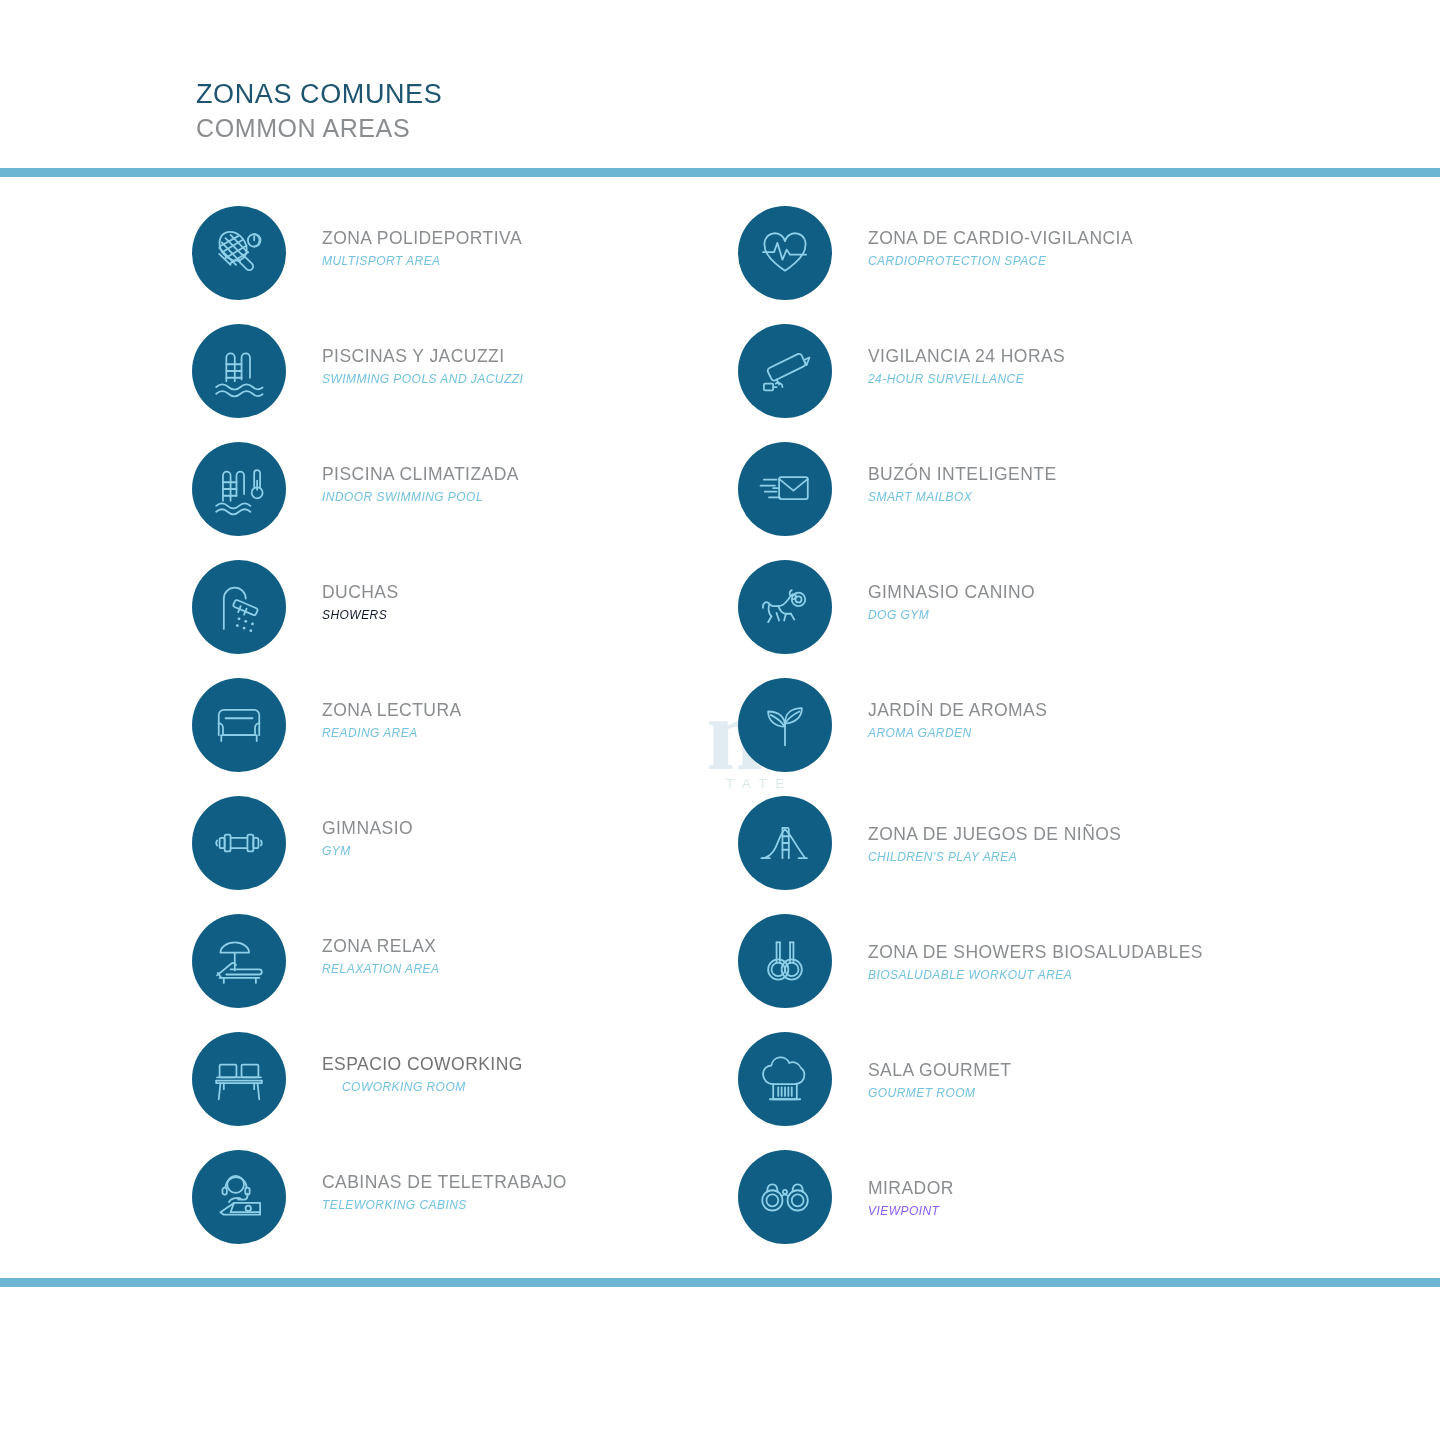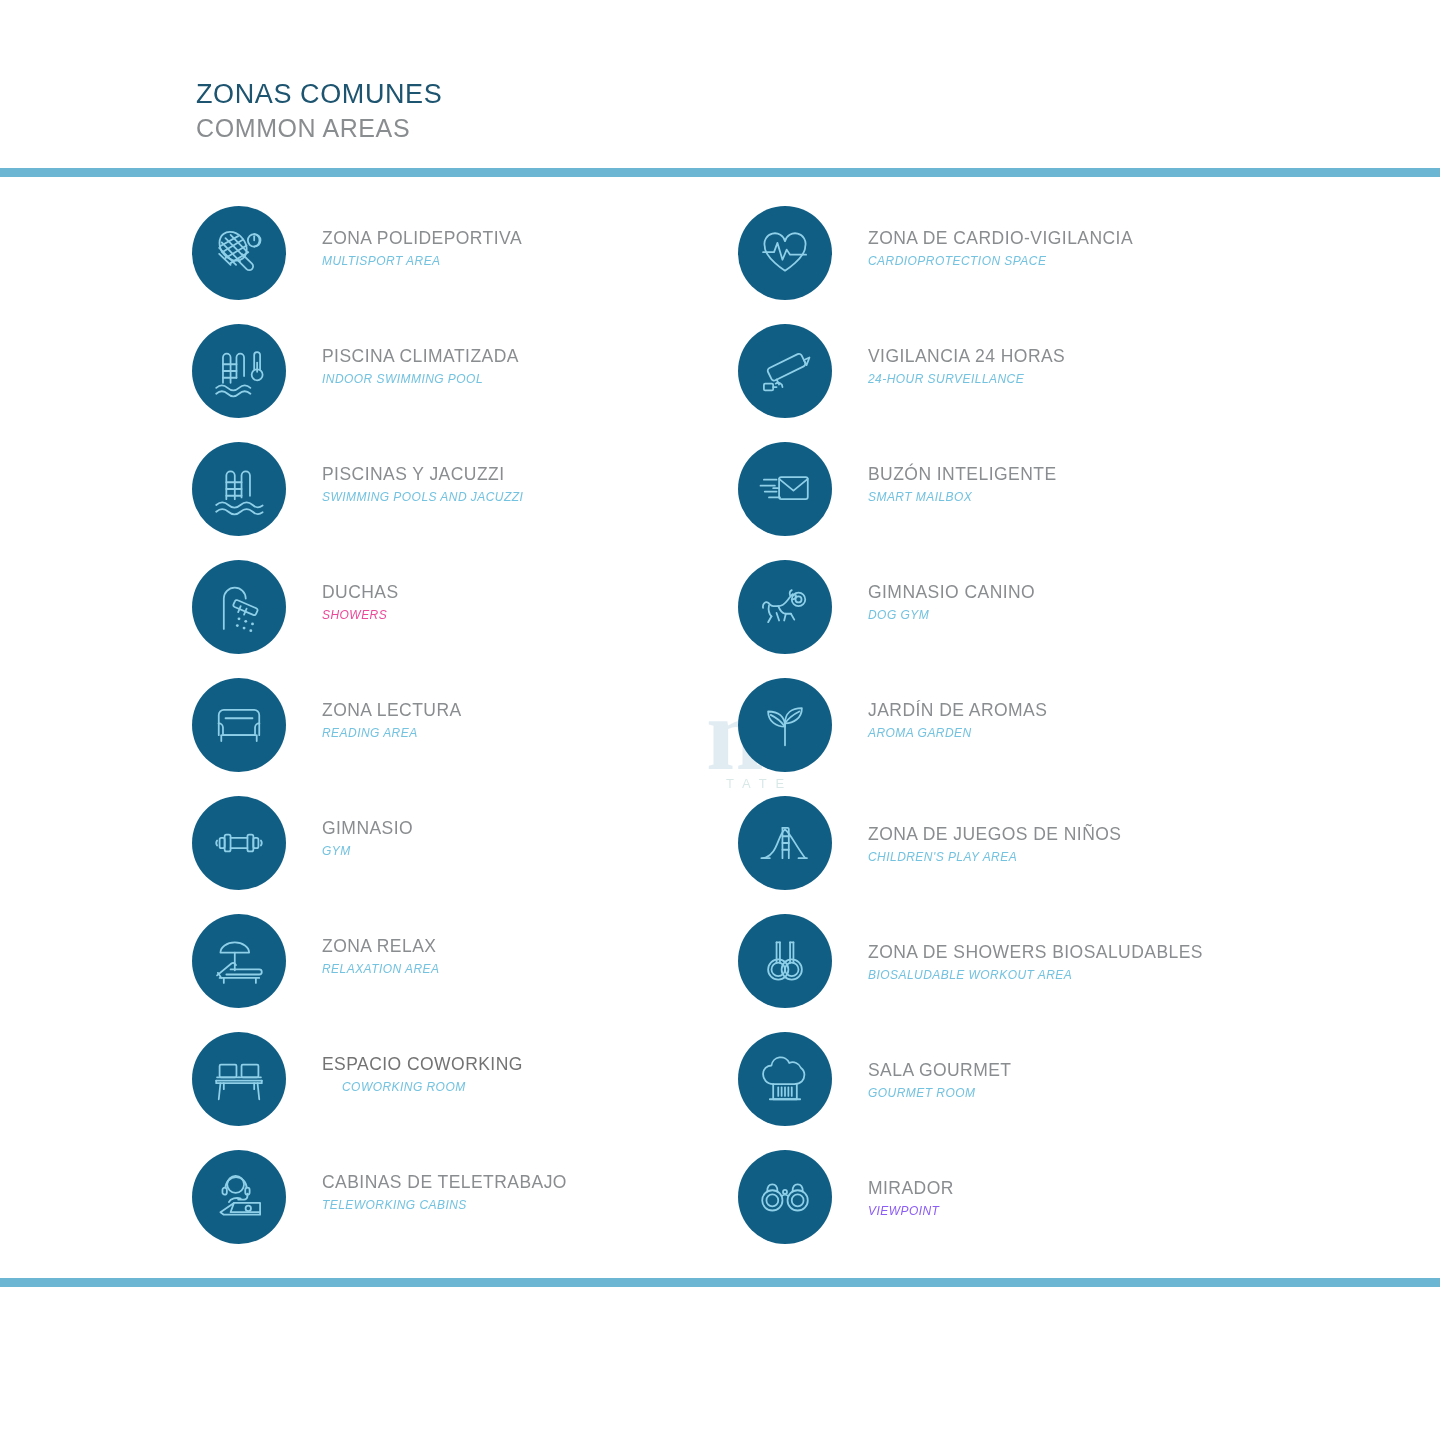--- a/index.html
+++ b/index.html
@@ -203,20 +203,41 @@
           <div class="labels">
             <div class="label-es" style="color: rgb(138, 141, 143);">ZONA POLIDEPORTIVA</div>
             <div class="label-en" style="color: rgb(114, 194, 224);">MULTISPORT AREA</div>
           </div>
         </div>
         <div class="item">
           <div class="badge" style="background: rgb(17, 94, 133);">
             <span>
               <svg viewBox="0 0 64 64">
       <g class="st" style="stroke: rgb(143, 208, 232);">
+        <path d="M17 44 V16 a5 5 0 0 1 10 0 V44"></path>
+        <path d="M35 42 V16 a5 5 0 0 1 10 0 V40"></path>
+        <path d="M17 24 H35"></path>
+                  <path d="M17 32 H35"></path>
+                  <path d="M17 40 H35"></path>
+        <path d="M5 51 c4.8-4.2 9.6-4.2 14.4 0 s9.6 4.2 14.4 0 s9.6-4.2 14.4 0 s8 3.2 11.8 0.6"></path>
+        <path d="M5 59 c4.8-4.2 9.6-4.2 14.4 0 s9.6 4.2 14.4 0 s9.6-4.2 14.4 0 s8 3.2 11.8 0.6"></path>
+      </g>
+    </svg>
+            </span>
+          </div>
+          <div class="labels">
+            <div class="label-es" style="color: rgb(138, 141, 143);">PISCINAS Y JACUZZI</div>
+            <div class="label-en" style="color: rgb(114, 194, 224);">SWIMMING POOLS AND JACUZZI</div>
+          </div>
+        </div>
+        <div class="item">
+          <div class="badge" style="background: rgb(17, 94, 133);">
+            <span>
+              <svg viewBox="0 0 64 64">
+      <g class="st" style="stroke: rgb(143, 208, 232);">
         <path d="M13 46 V16 a4.5 4.5 0 0 1 9 0 V46"></path>
         <path d="M29 40 V16 a4.5 4.5 0 0 1 9 0 V38"></path>
         <path d="M13 24 H29"></path>
                   <path d="M13 32 H29"></path>
                   <path d="M13 40 H29"></path>
         <path d="M5 52 c4.5-4 9-4 13.5 0 s9 4 13.5 0 s9-4 13.5 0"></path>
         <path d="M5 59 c4.5-4 9-4 13.5 0 s9 4 13.5 0 s9-4 13.5 0"></path>
         <path d="M50 30 V13 a3.5 3.5 0 0 1 7 0 V30"></path>
         <circle cx="53.5" cy="36.5" r="6.5"></circle>
         <path d="M53.5 22 v11"></path>
@@ -227,60 +248,39 @@
           <div class="labels">
             <div class="label-es" style="color: rgb(138, 141, 143);">PISCINA CLIMATIZADA</div>
             <div class="label-en" style="color: rgb(114, 194, 224);">INDOOR SWIMMING POOL</div>
           </div>
         </div>
         <div class="item">
           <div class="badge" style="background: rgb(17, 94, 133);">
             <span>
               <svg viewBox="0 0 64 64">
       <g class="st" style="stroke: rgb(143, 208, 232);">
-        <path d="M17 44 V16 a5 5 0 0 1 10 0 V44"></path>
-        <path d="M35 42 V16 a5 5 0 0 1 10 0 V40"></path>
-        <path d="M17 24 H35"></path>
-                  <path d="M17 32 H35"></path>
-                  <path d="M17 40 H35"></path>
-        <path d="M5 51 c4.8-4.2 9.6-4.2 14.4 0 s9.6 4.2 14.4 0 s9.6-4.2 14.4 0 s8 3.2 11.8 0.6"></path>
-        <path d="M5 59 c4.8-4.2 9.6-4.2 14.4 0 s9.6 4.2 14.4 0 s9.6-4.2 14.4 0 s8 3.2 11.8 0.6"></path>
-      </g>
-    </svg>
-            </span>
-          </div>
-          <div class="labels">
-            <div class="label-es" style="color: rgb(138, 141, 143);">PISCINAS Y JACUZZI</div>
-            <div class="label-en" style="color: rgb(114, 194, 224);">SWIMMING POOLS AND JACUZZI</div>
-          </div>
-        </div>
-        <div class="item">
-          <div class="badge" style="background: rgb(17, 94, 133);">
-            <span>
-              <svg viewBox="0 0 64 64">
-      <g class="st" style="stroke: rgb(143, 208, 232);">
         <path d="M14 58 V22 a13 13 0 0 1 13-13 a13 13 0 0 1 13 13"></path>
         <path d="M30.5 24 L52.5 33.5 a2.5 2.5 0 0 1 1.2 3.4 l-1.5 3.3 a2.5 2.5 0 0 1-3.3 1.2 L26.8 32 a2.5 2.5 0 0 1-1.2-3.3 l1.5-3.4 a2.5 2.5 0 0 1 3.4-1.3 Z"></path>
         <path d="M34 31 L31 38"></path>
                   <path d="M41 34 L38 41"></path>
       </g>
       <g class="stf" style="fill: rgb(143, 208, 232);">
         <circle cx="32" cy="46" r="1.7"></circle>
                   <circle cx="40" cy="49" r="1.7"></circle>
                   <circle cx="48" cy="52" r="1.7"></circle>
         <circle cx="30" cy="54" r="1.7"></circle>
                   <circle cx="38" cy="57" r="1.7"></circle>
                   <circle cx="46" cy="60" r="1.7"></circle>
       </g>
     </svg>
             </span>
           </div>
           <div class="labels">
             <div class="label-es" style="color: rgb(138, 141, 143);">DUCHAS</div>
-            <div class="label-en" style="color: #ec4899;">SHOWERS</div>
+            <div class="label-en" style="color: #0f172a;">SHOWERS</div>
           </div>
         </div>
         <div class="item">
           <div class="badge" style="background: rgb(17, 94, 133);">
             <span>
               <svg viewBox="0 0 64 64">
       <g class="st" style="stroke: rgb(143, 208, 232);">
         <path d="M8 30 V20 a6 6 0 0 1 6-6 H50 a6 6 0 0 1 6 6 V30"></path>
         <path d="M8 30 a5 5 0 0 1 5 5 V44 H51 V35 a5 5 0 0 1 5-5"></path>
         <path d="M13 44 H51"></path>

